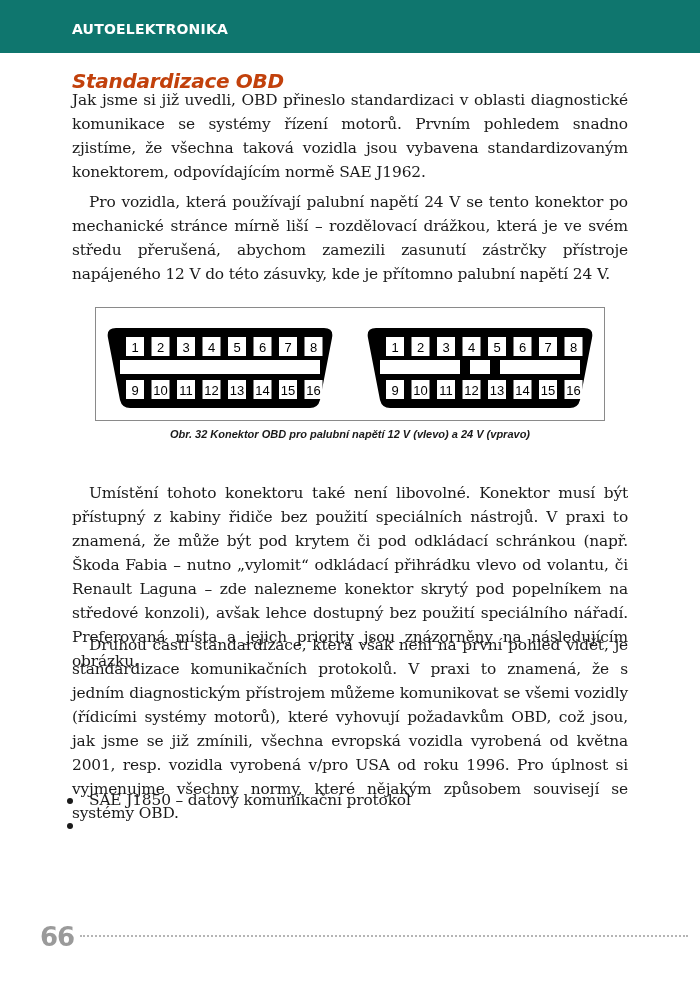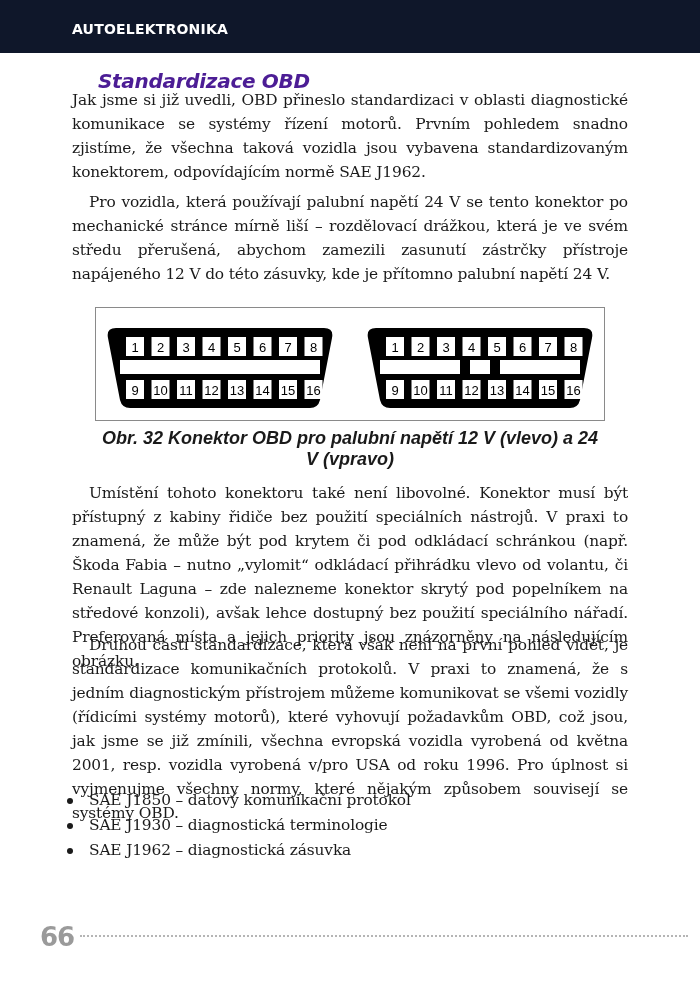--- a/index.html
+++ b/index.html
@@ -1,29 +1,29 @@
 <!DOCTYPE html>
 <html><head>
 <meta charset="utf-8">
 <style>
   html, body { margin: 0; padding: 0; background: #ffffff; }
   body { width: 700px; height: 996px; position: relative; overflow: hidden; }
   .header-bar {
     position: absolute; left: 0; top: 0; width: 700px; height: 53px;
-    background: #0f172a;
+    background: #0f766e;
   }
   .header-title {
     position: absolute; left: 72px; top: 21px;
     font-family: "DejaVu Sans", sans-serif; font-weight: bold;
     font-size: 14px; color: #ffffff; letter-spacing: 0.2px;
   }
   .section-heading {
     position: absolute; left: 72px; top: 69px;
     font-family: "DejaVu Sans", sans-serif; font-weight: bold; font-style: italic;
-    font-size: 20px; color: #4c1d95; letter-spacing: -0.3px; margin-left: 26px;
+    font-size: 20px; color: #c2410c; letter-spacing: -0.3px;
   }
   .body-text {
     font-family: "DejaVu Serif", serif; font-size: 15.4px; color: #1a1a1a;
     line-height: 24px; text-align: justify; margin: 0;
     letter-spacing: -0.15px;
   }
   .para { position: absolute; left: 72px; width: 556px; }
   .indent { text-indent: 17px; }
   #p1 { top: 88px; }
   #p2 { top: 190px; }
@@ -33,21 +33,21 @@
   .figure-box {
     position: absolute; left: 95px; top: 307px; width: 508px; height: 112px;
     border: 1.5px solid #8a8a8a; background: #fff;
   }
   .connector { position: absolute; top: 20px; }
   .conn-left { left: 10px; }
   .conn-right { left: 270px; }
   .caption {
     position: absolute; left: 95px; top: 428px; width: 510px;
     font-family: "Liberation Sans", sans-serif; font-weight: bold; font-style: italic;
-    font-size: 18px; color: #1a1a1a; text-align: center;
+    font-size: 11px; color: #1a1a1a; text-align: center;
   }
   .bullets { position: absolute; left: 64px; top: 788px; margin: 0; padding: 0; list-style: none; }
   .bullets li { position: relative; padding-left: 25px; height: 25px; }
   .bullet-dot {
     position: absolute; left: 3px; top: 10px; width: 6px; height: 6px;
     border-radius: 50%; background: #1a1a1a;
   }
   .footer-page {
     position: absolute; left: 40px; top: 922px;
     font-family: "DejaVu Sans", sans-serif; font-weight: bold; font-size: 26px;
@@ -156,18 +156,17 @@
   </svg>
 </div>
 
 <div class="caption">Obr. 32 Konektor OBD pro palubní napětí 12 V (vlevo) a 24 V (vpravo)</div>
 
 <p id="p3" class="para body-text indent">Umístění tohoto konektoru také není libovolné. Konektor musí být přístupný z kabiny řidiče bez použití speciálních nástrojů. V praxi to znamená, že může být pod krytem či pod odkládací schránkou (např. Škoda Fabia – nutno „vylomit“ odkládací přihrádku vlevo od volantu, či Renault Laguna – zde nalezneme konektor skrytý pod popelníkem na středové konzoli), avšak lehce dostupný bez použití speciálního nářadí. Preferovaná místa a jejich priority jsou znázorněny na následujícím obrázku.</p>
 <p id="p4" class="para body-text indent">Druhou částí standardizace, která však není na první pohled vidět, je standardizace komunikačních protokolů. V praxi to znamená, že s jedním diagnostickým přístrojem můžeme komunikovat se všemi vozidly (řídicími systémy motorů), které vyhovují požadavkům OBD, což jsou, jak jsme se již zmínili, všechna evropská vozidla vyrobená od května 2001, resp. vozidla vyrobená v/pro USA od roku 1996. Pro úplnost si vyjmenujme všechny normy, které nějakým způsobem souvisejí se systémy OBD.</p>
 
 <ul class="bullets body-text">
   <li><span class="bullet-dot"></span><span>SAE J1850 – datový komunikační protokol</span></li>
-  <li><span class="bullet-dot"></span><span>SAE J1930 – diagnostická terminologie</span></li>
-  <li><span class="bullet-dot"></span><span>SAE J1962 – diagnostická zásuvka</span></li>
+  <li><span class="bullet-dot"></span></li>
 </ul>
 
 <div class="footer-page">66</div>
 <div class="footer-dots"></div>
 
 </body></html>

